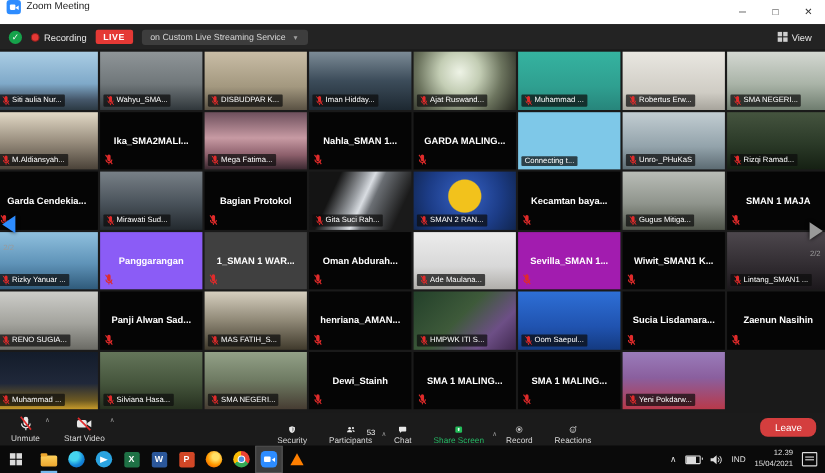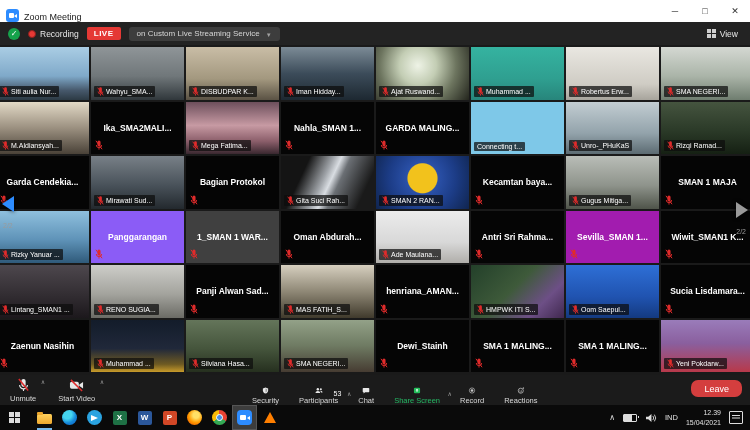--- a/index.html
+++ b/index.html
@@ -1,20 +1,20 @@
 <!DOCTYPE html>
 <html><head>
 <meta charset="utf-8">
 <style>
   html,body{margin:0;padding:0;}
   body{width:750px;height:430px;position:relative;overflow:hidden;background:#1a1a1a;
        font-family:"Liberation Sans",sans-serif;-webkit-font-smoothing:antialiased;}
   
   .titlebar{position:absolute;top:0;left:0;right:0;height:22px;background:#ffffff;
-            display:flex;align-items:flex-end;padding-left:6px;box-sizing:border-box;}
+            display:flex;align-items:flex-start;padding-left:6px;box-sizing:border-box;}
   .app-icon{width:13px;height:13px;background:#2d8cff;border-radius:3px;margin-right:5px;
             position:relative;flex:0 0 auto;}
   .app-icon::before{content:"";position:absolute;left:2.5px;top:4px;width:5px;height:5px;background:#fff;border-radius:1px;}
   .app-icon::after{content:"";position:absolute;left:8px;top:4.5px;border-top:2px solid transparent;border-bottom:2px solid transparent;border-right:3px solid #fff;}
   .title-text{font-size:9px;color:#222;}
   .win-controls{margin-left:auto;display:flex;height:100%;}
   .win-btn{width:30px;height:100%;display:flex;align-items:center;justify-content:center;
            font-size:9px;color:#333;}
   
   .meetingbar{position:absolute;top:22px;left:0;right:0;height:23px;background:#232323;
@@ -419,29 +419,20 @@
 
     <div class="label-chip">
       <svg class="chip-mic" width="7" height="9" viewBox="0 0 10 13">
         <path fill="#e02b2b" d="M5 .5a2 2 0 0 1 2 2v4a2 2 0 1 1-4 0v-4a2 2 0 0 1 2-2z"></path>
         <path fill="none" stroke="#e02b2b" stroke-width="1.2" d="M1.5 6.5a3.5 3.5 0 0 0 7 0M5 10v2.5"></path>
         <path stroke="#e02b2b" stroke-width="1.3" d="M1 1l8 11"></path>
       </svg>
       <span class="chip-name">Ade Maulana...</span>
     </div>
   </div>
-      <div class="tile" style="background: rgb(5, 5, 5);">
-    <svg class="solo-mic" width="8" height="10" viewBox="0 0 10 13">
-      <path fill="#e02b2b" d="M5 .5a2 2 0 0 1 2 2v4a2 2 0 1 1-4 0v-4a2 2 0 0 1 2-2z"></path>
-      <path fill="none" stroke="#e02b2b" stroke-width="1.2" d="M1.5 6.5a3.5 3.5 0 0 0 7 0M5 10v2.5"></path>
-      <path stroke="#e02b2b" stroke-width="1.3" d="M1 1l8 11"></path>
-    </svg>
-    <div class="center-name">Antri Sri Rahma...</div>
-
-  </div>
       <div class="tile" style="background: #a21caf;">
     <svg class="solo-mic" width="8" height="10" viewBox="0 0 10 13">
       <path fill="#e02b2b" d="M5 .5a2 2 0 0 1 2 2v4a2 2 0 1 1-4 0v-4a2 2 0 0 1 2-2z"></path>
       <path fill="none" stroke="#e02b2b" stroke-width="1.2" d="M1.5 6.5a3.5 3.5 0 0 0 7 0M5 10v2.5"></path>
       <path stroke="#e02b2b" stroke-width="1.3" d="M1 1l8 11"></path>
     </svg>
     <div class="center-name">Sevilla_SMAN 1...</div>
 
   </div>
       <div class="tile" style="background: rgb(5, 5, 5);">

